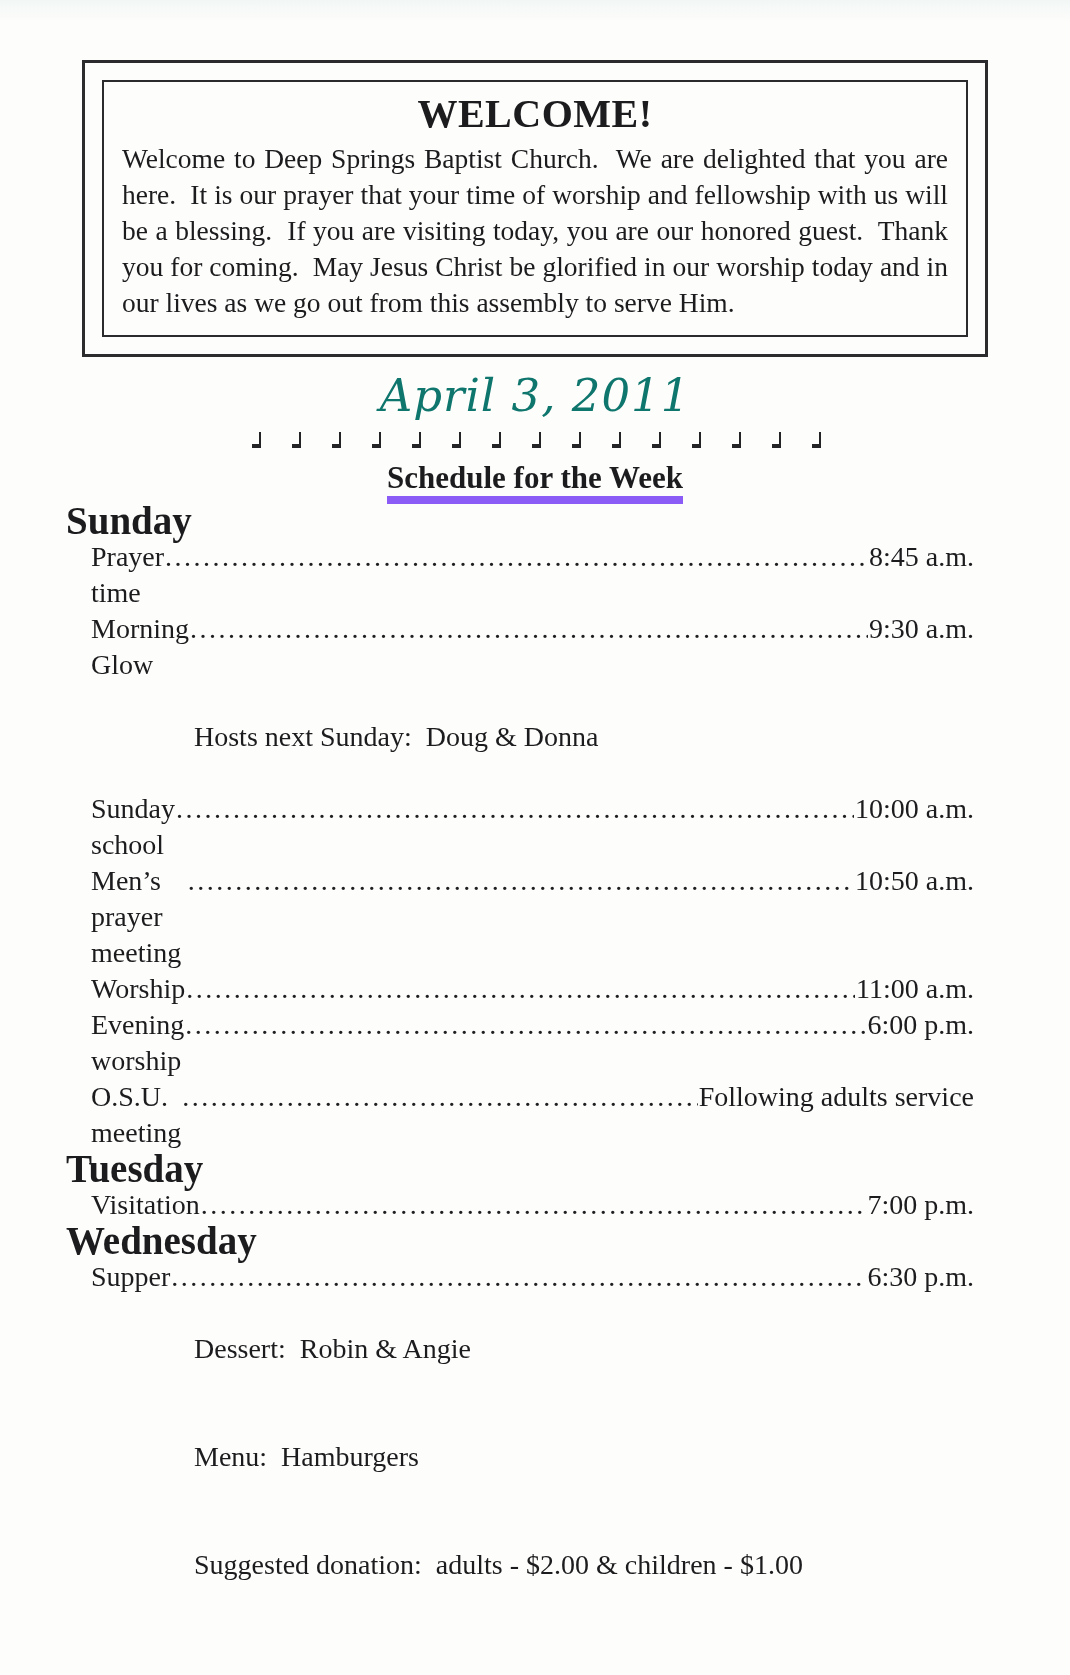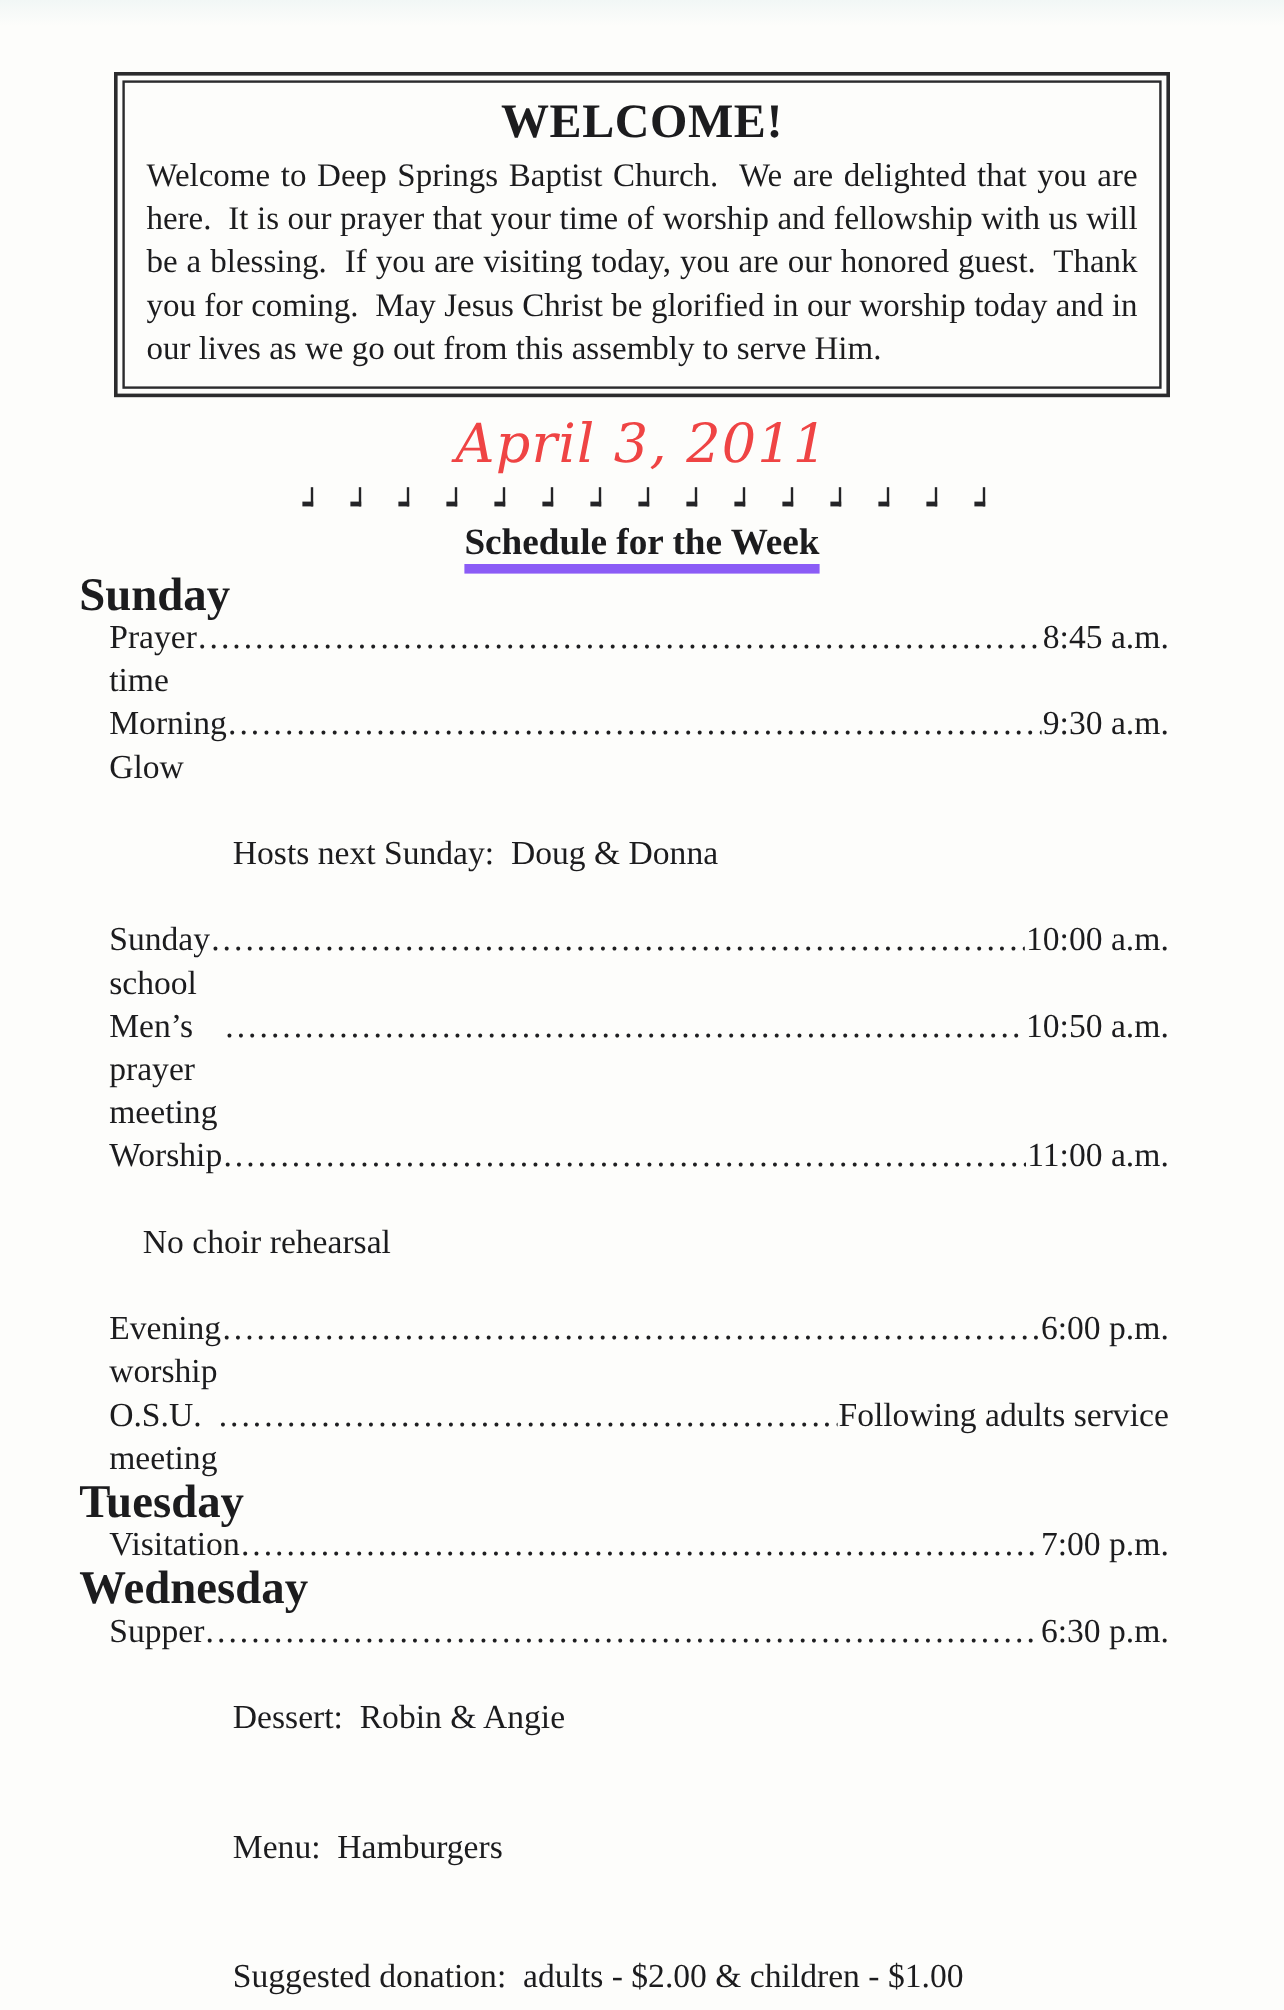--- a/index.html
+++ b/index.html
@@ -20,21 +20,21 @@
     background: linear-gradient(180deg, #eef5f4 0%, rgba(253,253,251,0) 100%);
     opacity: .75;
     pointer-events: none;
   }
 
   
   .welcome-outer {
     width: 866px;
     margin: 60px auto 0 auto;
     border: 3px solid #2b2b2d;
-    padding: 4px;
+    padding: 17px;
     background: #fdfdfb;
   }
   .welcome-inner {
     border: 2px solid #2b2b2d;
     padding: 6px 18px 14px 18px;
   }
   .welcome-title {
     text-align: center;
     font-size: 40px;
     font-weight: bold;
@@ -50,21 +50,21 @@
 
   
   .date-line {
     text-align: center;
     font-family: "DejaVu Serif", serif;
     font-style: italic;
     font-weight: 500;
     font-size: 45px;
     margin-top: 12px;
     letter-spacing: 1px;
-    color: #ef4444;
+    color: #0f766e;
   }
 
   
   .note-row {
     text-align: center;
     margin: 10px 0 2px 0;
     height: 22px;
     line-height: 22px;
   }
   .note {
@@ -169,23 +169,20 @@
   </div>
   <div class="srow">
     <span class="lbl">Sunday school</span><span class="dots"></span><span class="time">10:00 a.m.</span>
   </div>
   <div class="srow">
     <span class="lbl">Men’s prayer meeting</span><span class="dots"></span><span class="time">10:50 a.m.</span>
   </div>
   <div class="srow">
     <span class="lbl">Worship</span><span class="dots"></span><span class="time">11:00 a.m.</span>
   </div>
-  <div class="srow plain">
-    <span>No choir rehearsal</span>
-  </div>
   <div class="srow">
     <span class="lbl">Evening worship</span><span class="dots"></span><span class="time">6:00 p.m.</span>
   </div>
   <div class="srow">
     <span class="lbl">O.S.U. meeting</span><span class="dots"></span><span class="time">Following adults service</span>
   </div>
 
   <div class="day-header">Tuesday</div>
 
   <div class="srow">

